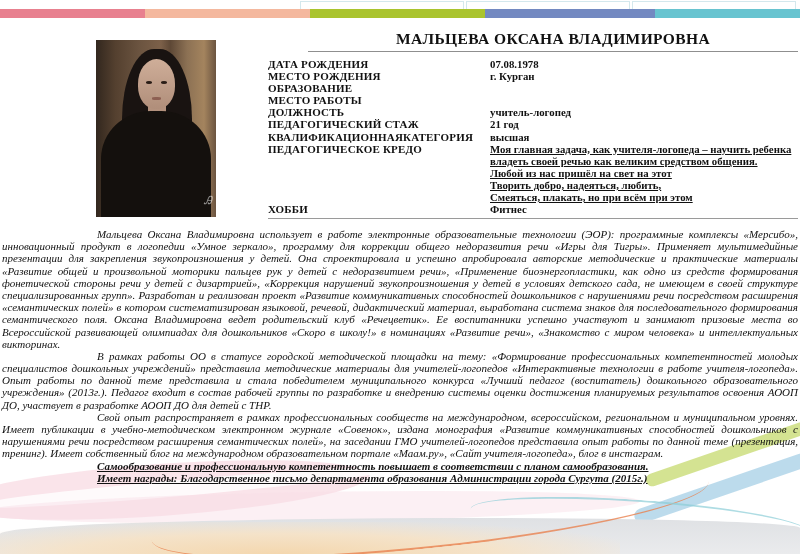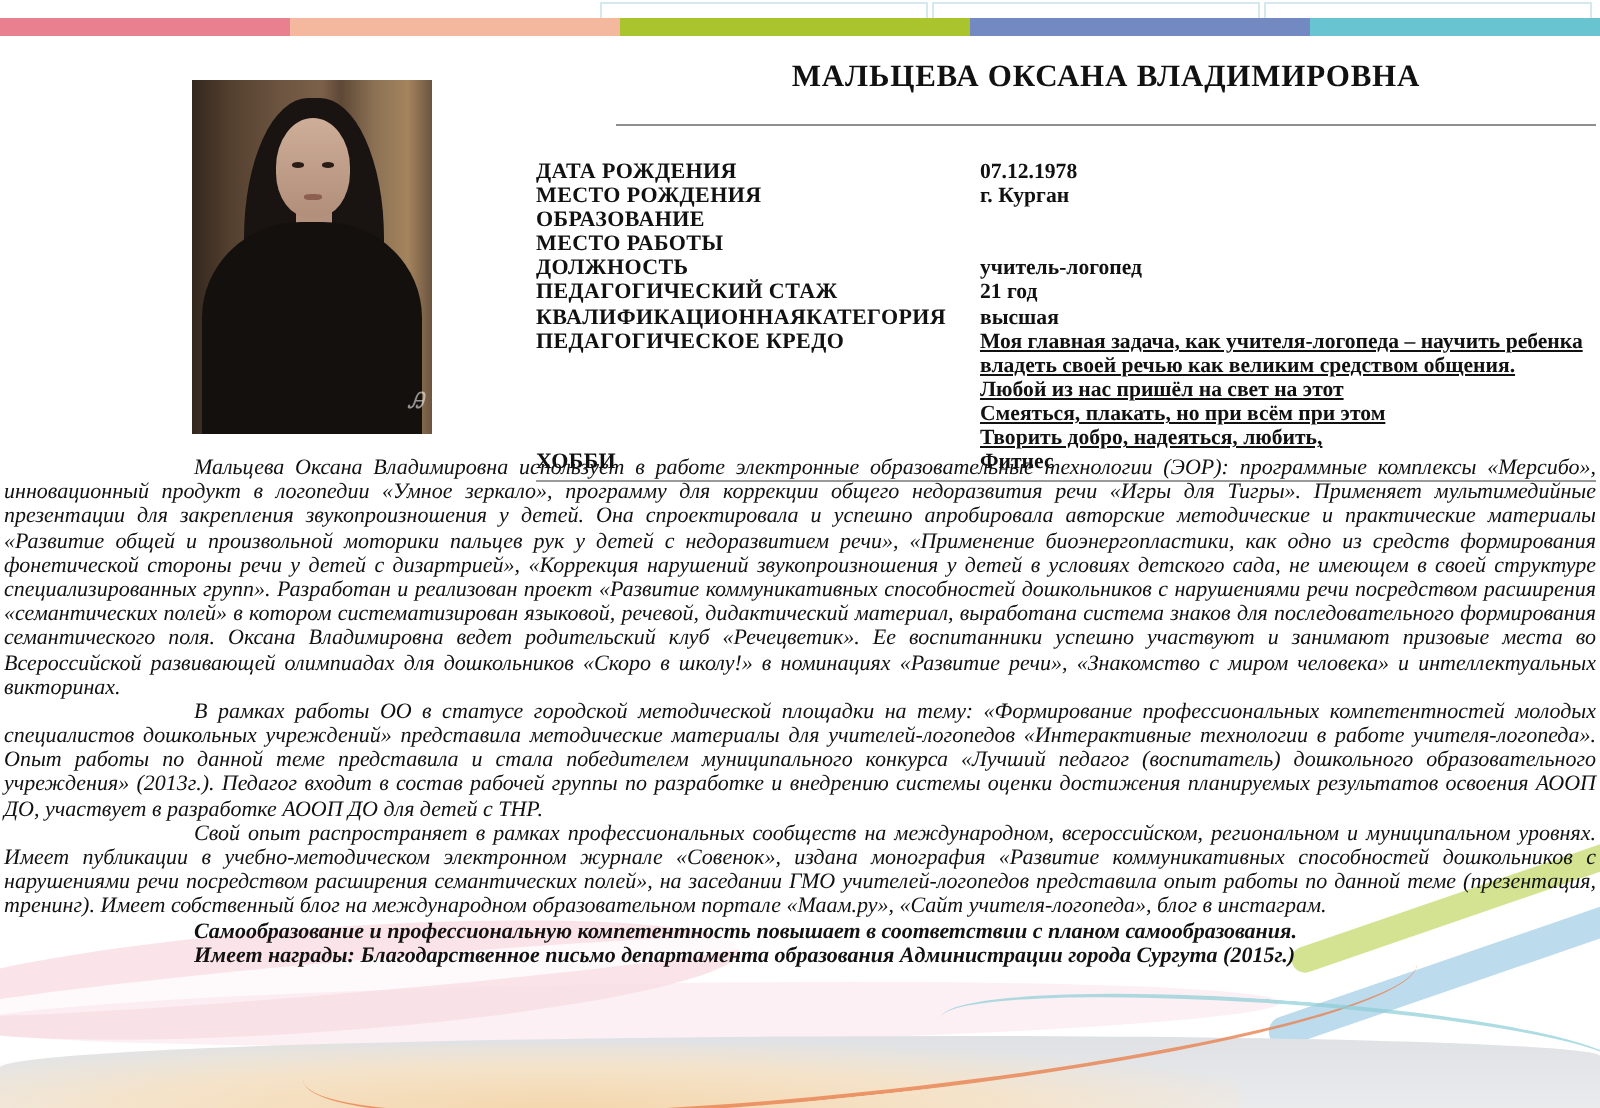--- a/index.html
+++ b/index.html
@@ -23,30 +23,30 @@
     background:linear-gradient(#cfae99,#b08e7a);border-radius:50% 50% 46% 46%;}
   .photo .eye{position:absolute;top:44%;width:6px;height:2.5px;background:#2a1d16;border-radius:50%;}
   .photo .eye.l{left:22%;} .photo .eye.r{right:22%;}
   .photo .lips{position:absolute;top:76%;left:38%;width:24%;height:2.5px;background:#8d5f52;border-radius:40%;}
   .photo .neck{position:absolute;left:43%;top:35%;width:15%;height:9%;background:#b3917d;}
   .photo .sweater{position:absolute;left:4%;bottom:0;width:92%;height:60%;background:#14100d;border-radius:45% 45% 0 0;}
   .photo .sig{position:absolute;right:4px;bottom:10px;color:rgba(255,255,255,.55);font-style:italic;font-size:11px;}
   
   .info{position:absolute;left:268px;top:30px;width:530px;z-index:2;border-bottom:1.5px solid #9a9a9a;padding-bottom:3px;}
   .title{font-weight:bold;font-size:15.5px;text-align:center;margin-left:40px;letter-spacing:.4px;
-    padding-bottom:14px;border-bottom:1.5px solid #8f8f8f;white-space:nowrap;}
-  .rows{margin-top:17px;}
+    padding-bottom:3px;border-bottom:1.5px solid #8f8f8f;white-space:nowrap;}
+  .rows{margin-top:6px;}
   .row{display:flex;font-weight:bold;font-size:11px;line-height:12.1px;}
   .row .lbl{width:222px;flex:none;letter-spacing:.2px;}
   .row .val{flex:1;font-size:10.8px;}
   .credo-line{white-space:nowrap;line-height:12.1px;text-decoration:underline;}
   
   .content{position:absolute;left:0;top:228px;width:796px;padding:0 2px;z-index:2;}
   .content p{margin:0;text-align:justify;font-style:italic;font-size:11px;line-height:12.18px;text-indent:95px;}
-  .content p.bold{font-weight:bold;}
+  .content p.bold{font-weight:bold;text-decoration:underline;}
   
   .deco{position:absolute;z-index:0;}
   .deco-pink1{left:-50px;top:464px;width:420px;height:52px;background:#f6cdd9;opacity:.55;border-radius:50%;transform:rotate(-4deg);}
   .deco-pink2{left:-20px;top:492px;width:660px;height:30px;background:#f8dde6;opacity:.45;border-radius:50%;transform:rotate(-1deg);}
   .deco-white-cut{left:-30px;top:480px;width:420px;height:16px;background:#fff;opacity:.8;border-radius:50%;transform:rotate(-5deg);}
   .deco-ribbon-green{left:640px;top:438px;width:230px;height:13px;background:#c6da6e;opacity:.75;border-radius:8px;transform:rotate(-19deg);}
   .deco-ribbon-white{left:634px;top:455px;width:240px;height:11px;background:#ffffff;opacity:.9;border-radius:8px;transform:rotate(-19deg);}
   .deco-ribbon-blue{left:628px;top:470px;width:250px;height:15px;background:#a6cfe6;opacity:.75;border-radius:8px;transform:rotate(-19deg);}
   .deco-gray-base{left:0;top:518px;width:800px;height:36px;background:linear-gradient(#dfe1e4,#eaebed);
     border-top-left-radius:60% 16px;border-top-right-radius:40% 10px;}
@@ -94,21 +94,21 @@
   </div>
   <div class="sweater"></div>
   <div class="sig">Ꭿ</div>
 </div>
 
 <div class="info">
   <div class="title">МАЛЬЦЕВА ОКСАНА ВЛАДИМИРОВНА</div>
   <div class="rows">
     <div class="row">
       <div class="lbl">ДАТА РОЖДЕНИЯ</div>
-      <div class="val">07.12.1978</div>
+      <div class="val">07.08.1978</div>
     </div>
     <div class="row">
       <div class="lbl">МЕСТО РОЖДЕНИЯ</div>
       <div class="val">г. Курган</div>
     </div>
     <div class="row">
       <div class="lbl">ОБРАЗОВАНИЕ</div>
     </div>
     <div class="row">
       <div class="lbl">МЕСТО РАБОТЫ</div>
@@ -124,22 +124,22 @@
     <div class="row">
       <div class="lbl">КВАЛИФИКАЦИОННАЯКАТЕГОРИЯ</div>
       <div class="val">высшая</div>
     </div>
     <div class="row">
       <div class="lbl">ПЕДАГОГИЧЕСКОЕ КРЕДО</div>
       <div class="val">
         <div class="credo-line">Моя главная задача, как учителя-логопеда – научить ребенка</div>
         <div class="credo-line">владеть своей речью как великим средством общения.</div>
         <div class="credo-line">Любой из нас пришёл на свет на этот</div>
+        <div class="credo-line">Творить добро, надеяться, любить,</div>
         <div class="credo-line">Смеяться, плакать, но при всём при этом</div>
-        <div class="credo-line">Творить добро, надеяться, любить,</div>
       </div>
     </div>
     <div class="row">
       <div class="lbl">ХОББИ</div>
       <div class="val">Фитнес</div>
     </div>
   </div>
 </div>
 
 <div class="content">

